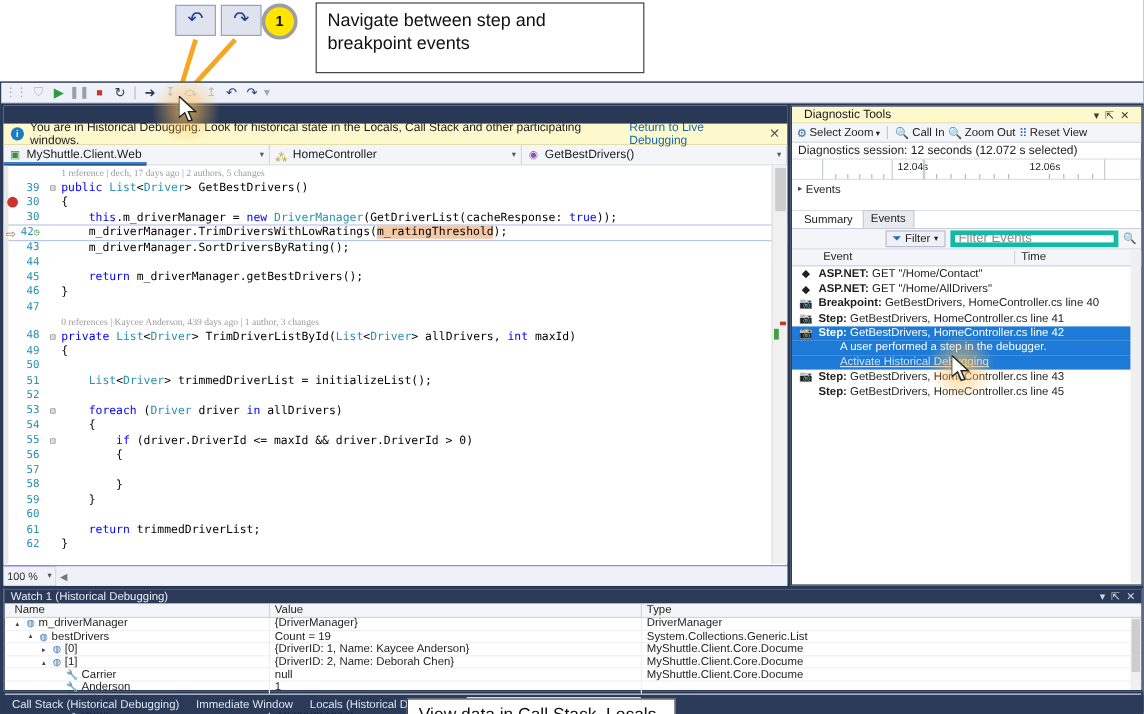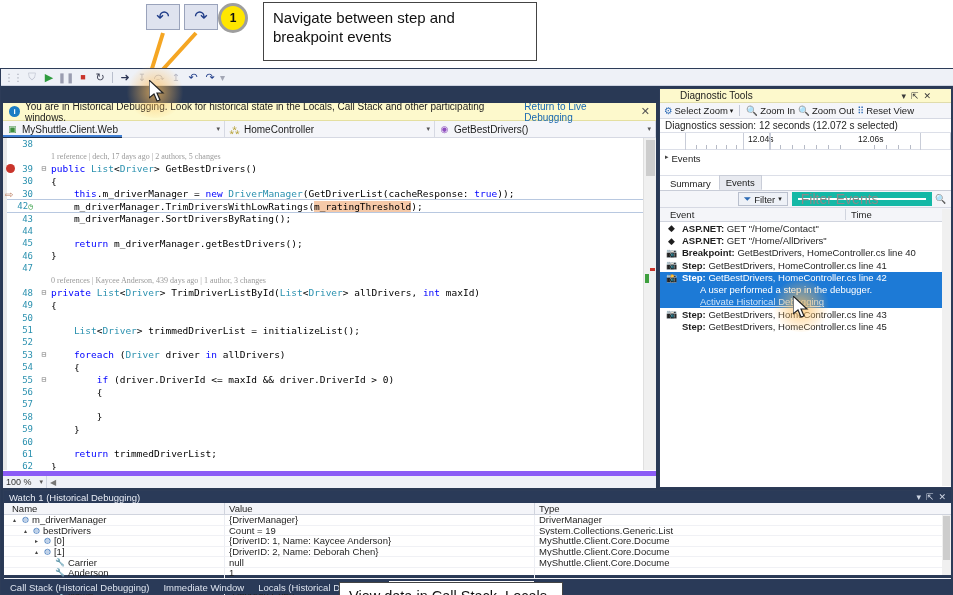--- a/index.html
+++ b/index.html
@@ -110,54 +110,54 @@
   #cur-arrow { position:absolute; left:2px; top:51px; font-size:10px; color:#b5704f; }
   #line42-clock { color:#2e9b3e; font-size:8px; }
 
   #code-vscroll { position:absolute; right:0; top:50px; width:13px; bottom:18px; background:#f0f0f0; border-left:1px solid #e0e0e0; }
   #code-vscroll .thumb { position:absolute; left:2px; top:2px; width:9px; height:36px; background:#cdcdcd; }
   #vs-mark-red { position:absolute; right:1px; top:130px; width:5px; height:3px; background:#c9342b; }
   #vs-mark-green { position:absolute; right:7px; top:136px; width:4px; height:9px; background:#3fa03f; }
 
   #editor-status {
     position:absolute; left:0; right:0; bottom:0; height:17px; background:#eef1f7;
-    border-top:5px solid #8b5cf6; display:flex; align-items:center; font-size:9px; color:#333;
+    border-top:1px solid #8b5cf6; display:flex; align-items:center; font-size:9px; color:#333;
   }
   #zoom-box { width:44px; display:flex; align-items:center; justify-content:space-between; padding:0 3px; border-right:1px solid #cfd4e0; height:100%; }
   #hscroll { flex:1; height:100%; background:#eef1f7; display:flex; align-items:center; }
   #hscroll .left-arrow { font-size:8px; color:#777; padding-left:3px; }
 
   
   #diag-panel { position:absolute; left:658px; top:19px; width:293px; height:400px; background:#fff; border:1px solid #2d3c58; }
   #diag-title {
-    height:14px; background:#fdf9cc; display:flex; align-items:center; padding:0 20px;
+    height:14px; background:#fdf9cc; display:flex; align-items:center; padding:0 10px;
     font-size:10px; color:#1b1b1b; border-bottom:1px solid #e0dcac;
   }
   #diag-title .spacer { flex:1; }
   .dt-ico { font-size:9px; color:#3a3a3a; margin-left:5px; }
   #diag-toolbar { height:16px; background:#f4f5f9; border-bottom:1px solid #d6d9e3; display:flex; align-items:center; gap:3px; padding:0 4px; font-size:9.5px; color:#1b1b1b; }
   .dtb-item { display:flex; align-items:center; gap:2px; }
   .dtb-sep { width:1px; height:11px; background:#c4c9d6; margin:0 3px; }
   #diag-session { height:14px; display:flex; align-items:center; padding:0 5px; font-size:10px; border-bottom:1px solid #dcdfe8; }
   #diag-ruler { height:17px; position:relative; border-bottom:1px solid #dcdfe8; }
   .ruler-seg { position:absolute; top:0; height:17px; border-right:1px solid #c9cdd8; }
   .ruler-label { position:absolute; top:1px; font-size:8.5px; color:#1b1b1b; }
   .tick { position:absolute; bottom:0; width:1px; height:4px; background:#b6bac6; }
   #diag-events-row { height:26px; display:flex; align-items:flex-start; padding:3px 5px; font-size:9.5px; gap:3px; border-bottom:1px solid #dcdfe8; }
   .tri { font-size:7px; color:#444; }
   #diag-tabs { height:15px; display:flex; align-items:flex-end; gap:2px; padding-left:4px; background:#fff; border-bottom:1px solid #c9cdd8; }
   .dtab { font-size:9.5px; padding:1px 6px; color:#1b1b1b; }
   .dtab.active { background:#e8eaf0; border:1px solid #c9cdd8; border-bottom:1px solid #e8eaf0; }
   #diag-filter { height:17px; background:#f4f5f9; border-bottom:1px solid #d6d9e3; display:flex; align-items:center; justify-content:flex-end; gap:4px; padding:0 4px; }
   #filter-btn { display:flex; align-items:center; gap:3px; font-size:9.5px; border:1px solid #b9bfcd; background:#eef1f7; padding:0 5px; height:14px; }
-  #filter-input { width:140px; height:14px; border:6px solid #14b8a6; background:#fff; font-size:14px; color:#8a8a8a; padding:0 3px; display:flex; align-items:center; }
+  #filter-input { width:140px; height:14px; border:4px solid #14b8a6; background:#fff; font-size:11px; color:#8a8a8a; padding:0 3px; display:flex; align-items:center; }
   #filter-search-ico { font-size:9px; color:#444; }
 
   #ev-head { height:14px; background:#f4f5f9; border-bottom:1px solid #d0d4de; display:flex; font-size:9.5px; align-items:center; }
-  #ev-head .c1 { width:185px; padding-left:10px; }
+  #ev-head .c1 { width:185px; padding-left:26px; }
   #ev-head .c2 { flex:1; padding-left:5px; border-left:1px solid #d0d4de; }
   .ev-row { height:12.4px; display:flex; align-items:center; font-size:9.5px; gap:4px; padding-left:5px; }
   .ev-row .ico { width:13px; text-align:center; font-size:9px; }
   .ev-row.sel { background:#1d7ad6; color:#fff; }
   .ev-sub { height:12px; font-size:9.5px; padding-left:40px; display:flex; align-items:center; }
   .ev-b { font-weight:bold; }
   .ev-link { color:#cfe3f7; }
   #diag-vscroll { position:absolute; right:0; top:120px; width:9px; bottom:1px; background:#f0f0f0; }
 
   
@@ -272,21 +272,20 @@
         <span>GetBestDrivers()</span>
         <span class="caret">▾</span>
       </div>
     </div>
 
     <div id="code-area">
       <div id="code-changebar"></div>
       <div id="bp-dot"></div>
       <div id="cur-arrow">⇨</div>
       <div id="code-lines">
-          <div class="code-row"><span class="gl">38</span><span class="fold"></span><span class="ctext"></span></div>
           <div class="code-row"><span class="gl"></span><span class="fold"></span><span class="ctext codelens">1 reference | dech, 17 days ago | 2 authors, 5 changes</span></div>
           <div class="code-row"><span class="gl">39</span><span class="fold">⊟</span><span class="ctext"><span class="k">public</span> <span class="t">List</span>&lt;<span class="t">Driver</span>&gt; GetBestDrivers()</span></div>
           <div class="code-row"><span class="gl">30</span><span class="fold"></span><span class="ctext">{</span></div>
           <div class="code-row"><span class="gl">30</span><span class="fold"></span><span class="ctext">    <span class="k">this</span>.m_driverManager = <span class="k">new</span> <span class="t">DriverManager</span>(GetDriverList(cacheResponse: <span class="k">true</span>));</span></div>
           <div class="code-row cur-line"><span class="gl">42<span id="line42-clock">◷</span></span><span class="fold"></span><span class="ctext">    m_driverManager.TrimDriversWithLowRatings(<span class="hl2">m_ratingThreshold</span>);</span></div>
           <div class="code-row"><span class="gl">43</span><span class="fold"></span><span class="ctext">    m_driverManager.SortDriversByRating();</span></div>
           <div class="code-row"><span class="gl">44</span><span class="fold"></span><span class="ctext"></span></div>
           <div class="code-row"><span class="gl">45</span><span class="fold"></span><span class="ctext">    <span class="k">return</span> m_driverManager.getBestDrivers();</span></div>
           <div class="code-row"><span class="gl">46</span><span class="fold"></span><span class="ctext">}</span></div>
           <div class="code-row"><span class="gl">47</span><span class="fold"></span><span class="ctext"></span></div>
@@ -337,21 +336,21 @@
 
     <div id="diag-toolbar">
       <span class="dtb-item">
         <span style="color:#2b6ab5;">⚙</span>
         <span>Select Zoom</span>
         <span style="font-size:7px;">▾</span>
       </span>
       <span class="dtb-sep"></span>
       <span class="dtb-item">
         <span>🔍</span>
-        <span>Zoom In</span>
+        <span>Call In</span>
       </span>
       <span class="dtb-item">
         <span>🔍</span>
         <span>Zoom Out</span>
       </span>
       <span class="dtb-item">
         <span style="color:#2b6ab5;">⠿</span>
         <span>Reset View</span>
       </span>
     </div>

